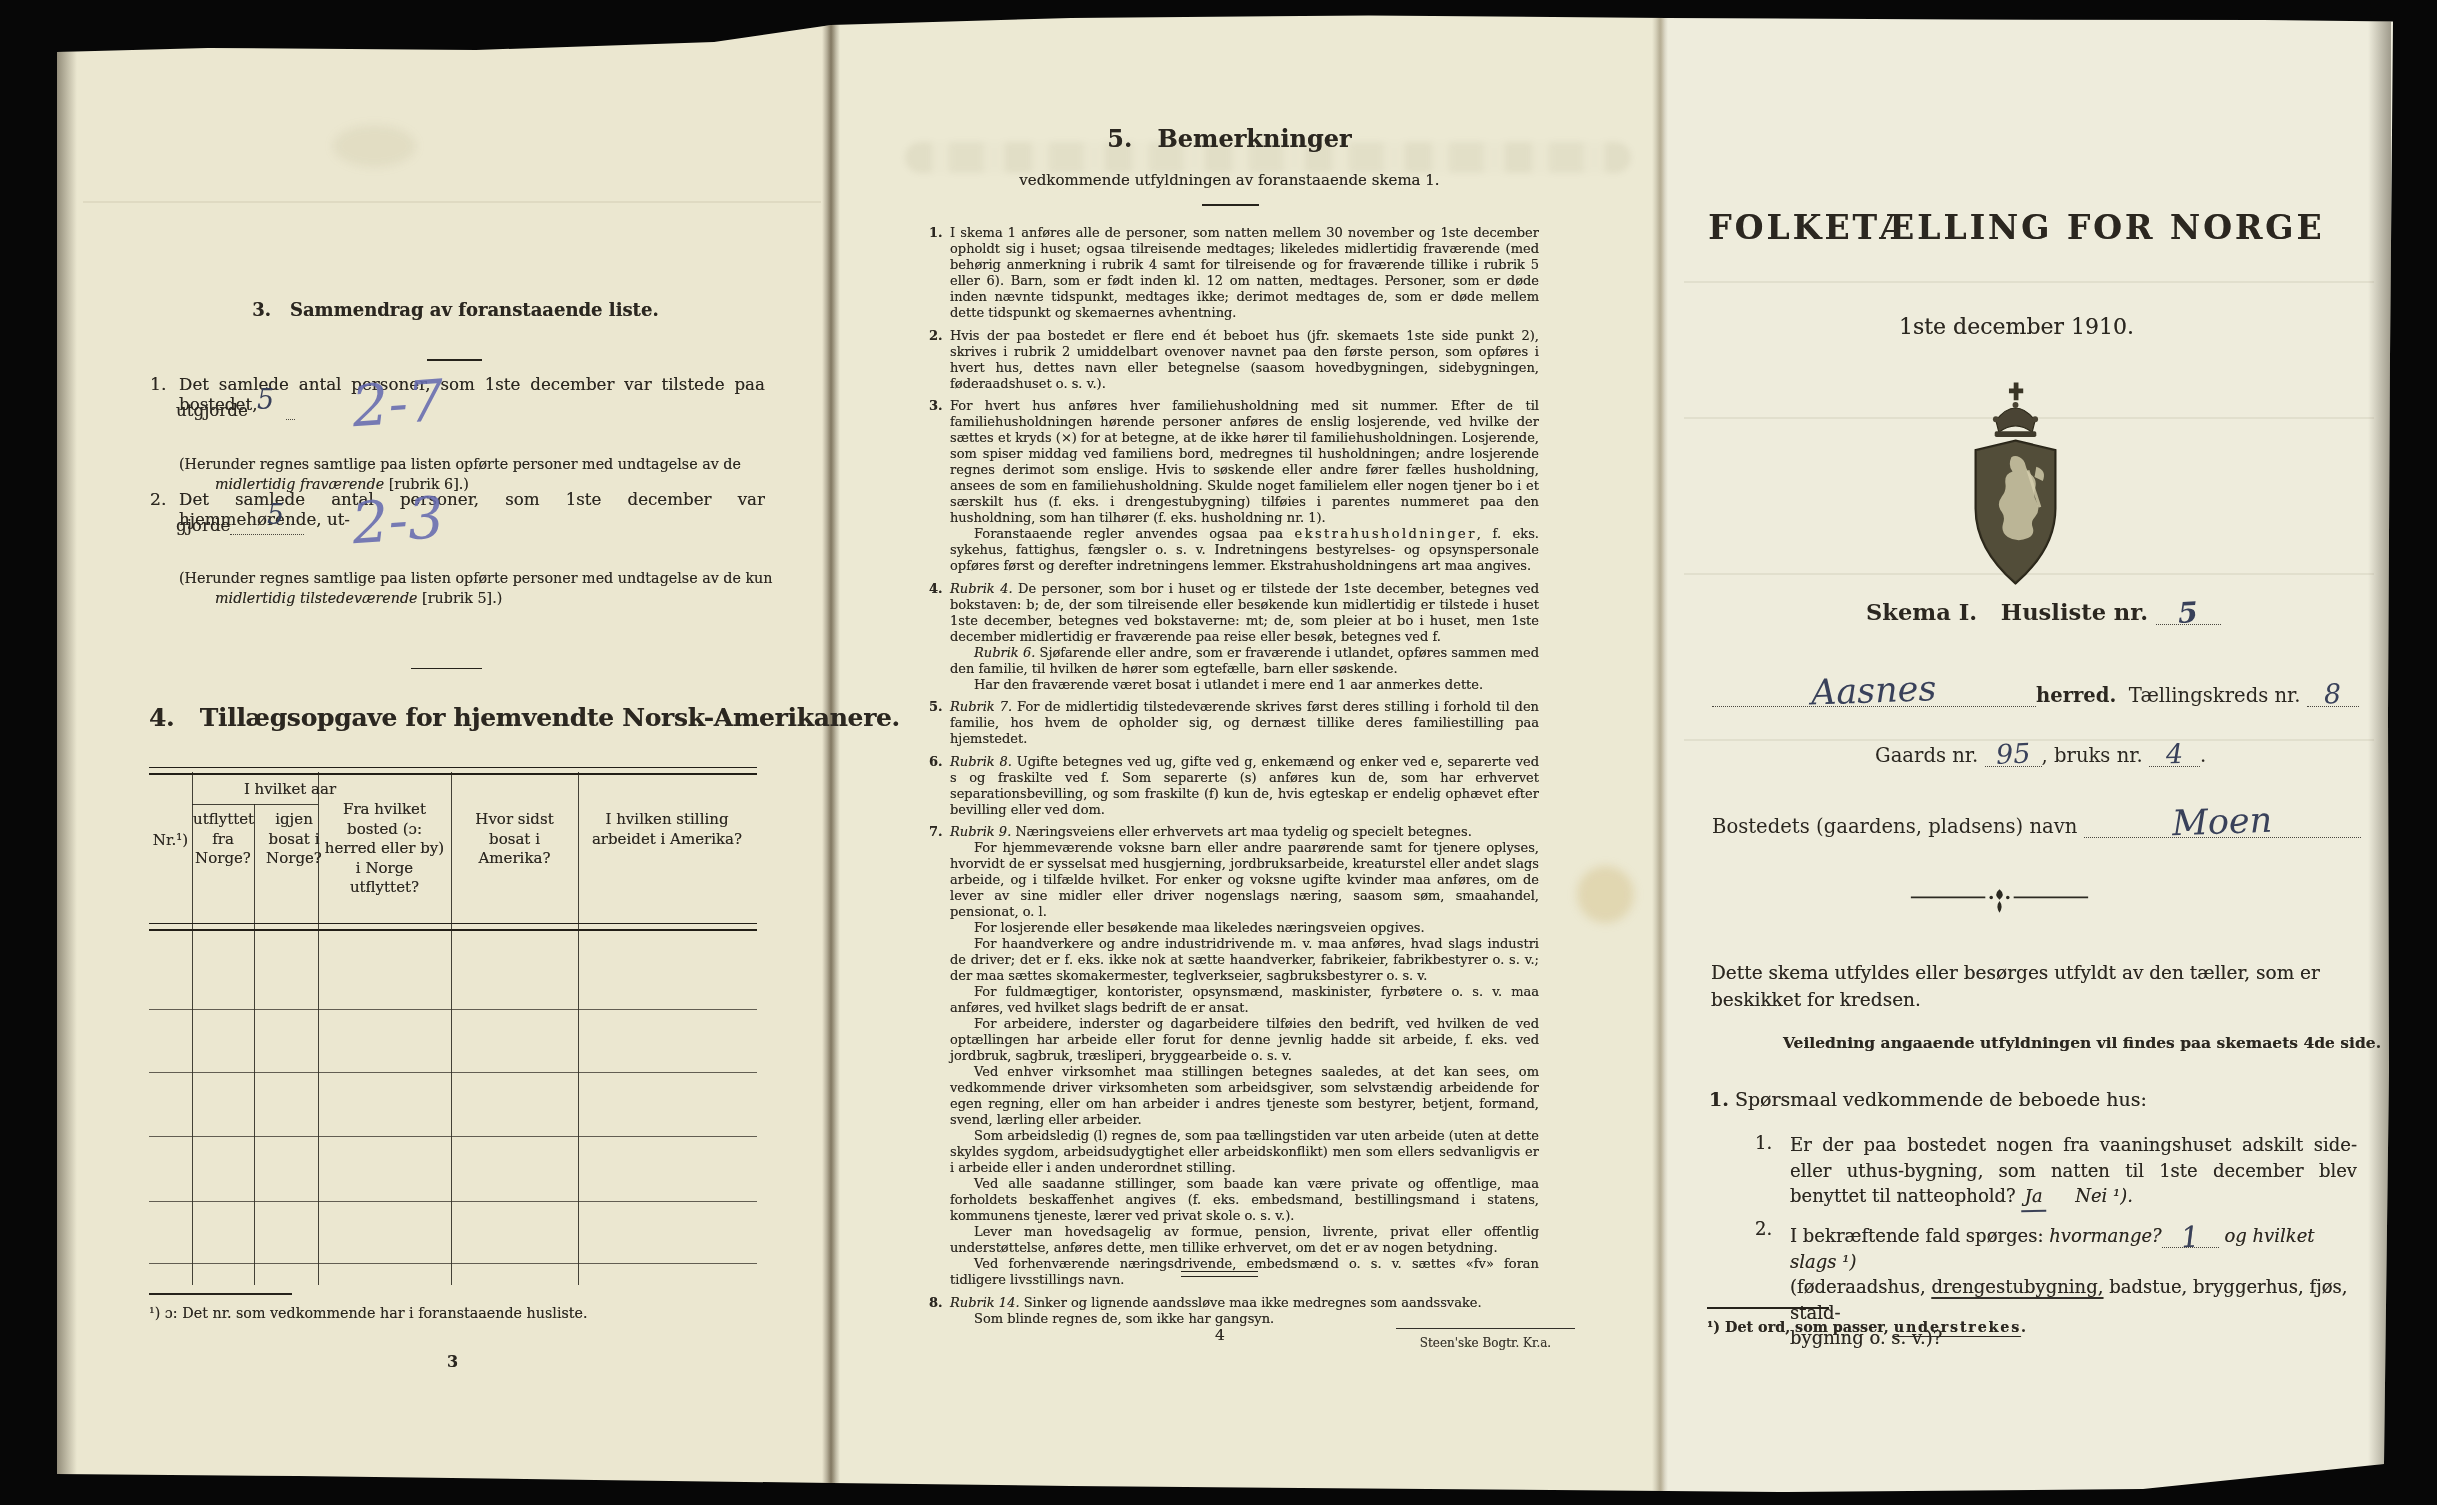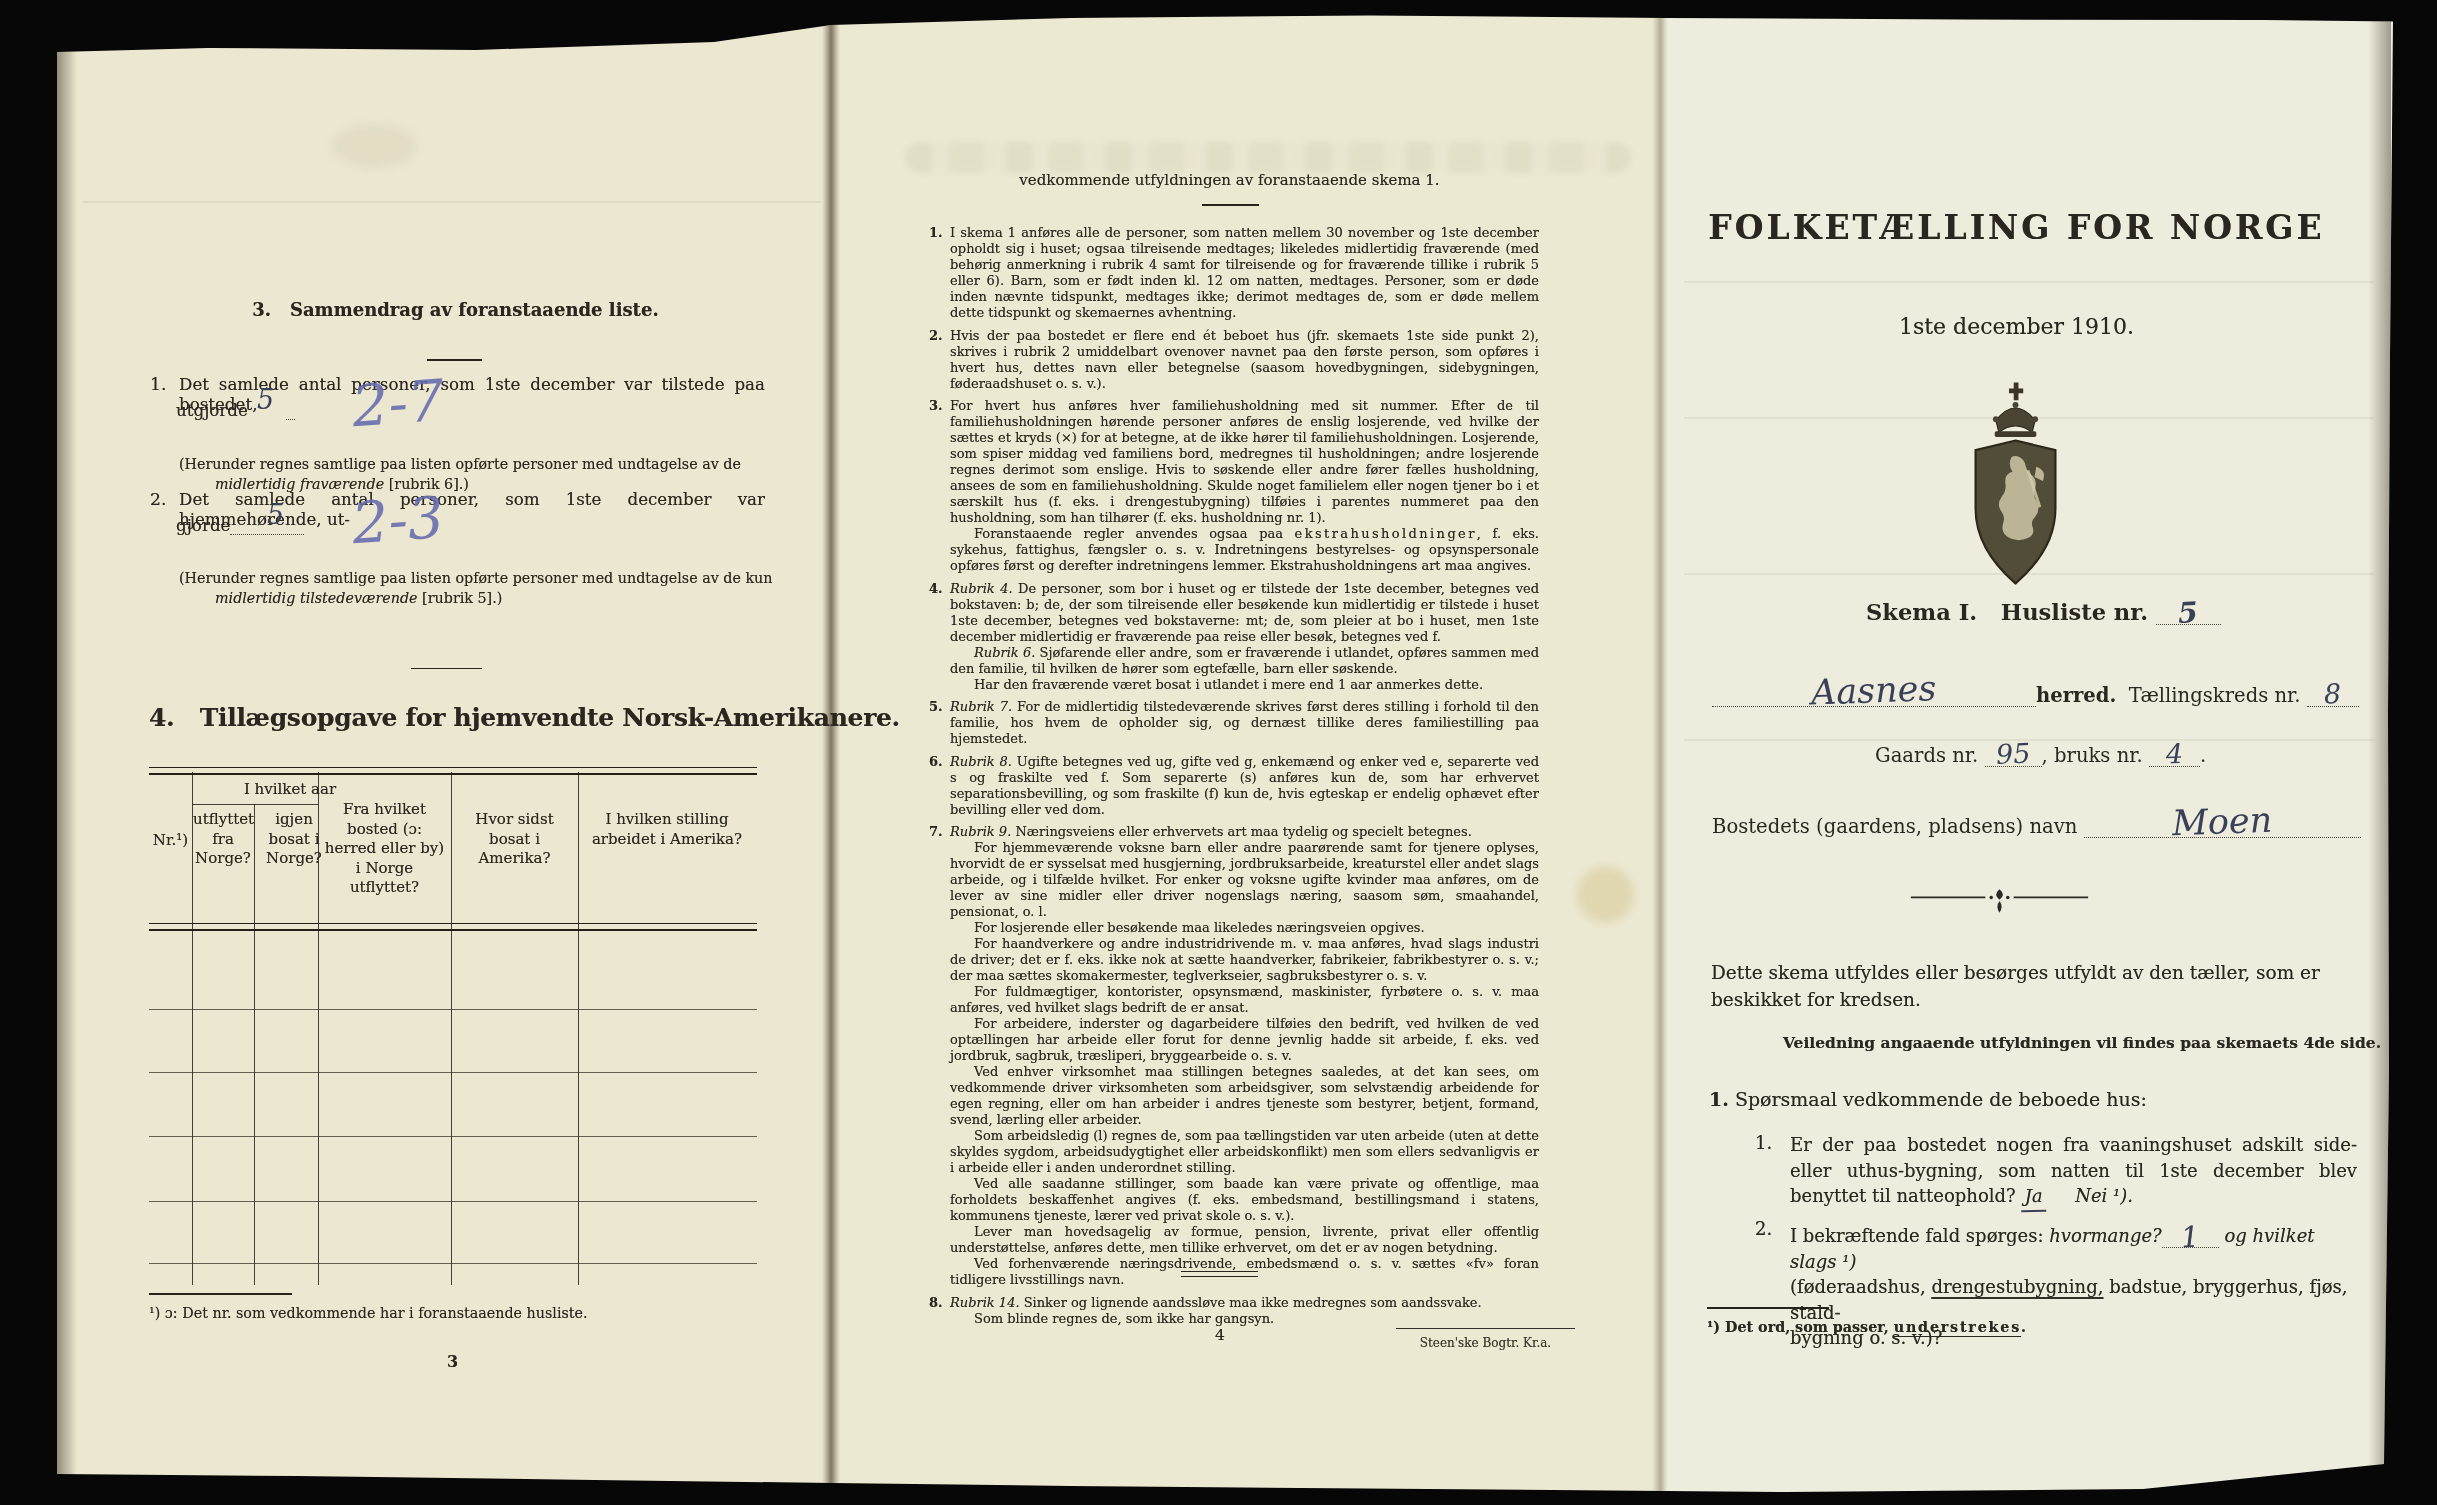--- a/index.html
+++ b/index.html
@@ -145,20 +145,24 @@
       <div class="rln" style="top:242px;"></div>
       <div class="rln" style="top:305px;"></div>
       <div class="rln" style="top:369px;"></div>
       <div class="rln" style="top:434px;"></div>
       <div class="rln" style="top:496px;"></div>
     </div>
     <div id="tfoot-rule" class="abs"></div>
     <div id="l-foot" class="abs print">¹) ɔ: Det nr. som vedkommende har i foranstaaende husliste.</div>
     <div id="l-page" class="abs print">3</div>
 
+    <div id="m-h5" class="abs print">
+      <span>5.</span>&nbsp;&nbsp;
+      <span>Bemerkninger</span>
+    </div>
     <div id="m-sub" class="abs print">vedkommende utfyldningen av foranstaaende skema 1.</div>
     <div id="m-div" class="abs shortrule"></div>
 
     <div id="remarks" class="abs print">
       <div class="remark">
         <span class="rnum">1.</span>
         <p>I skema 1 anføres alle de personer, som natten mellem 30 november og 1ste december opholdt sig i huset; ogsaa tilreisende medtages; likeledes midlertidig fraværende (med behørig anmerkning i rubrik 4 samt for tilreisende og for fraværende tillike i rubrik 5 eller 6).  Barn, som er født inden kl. 12 om natten, medtages.  Personer, som er døde inden nævnte tidspunkt, medtages ikke; derimot medtages de, som er døde mellem dette tidspunkt og skemaernes avhentning.</p>
       </div>
       <div class="remark">
         <span class="rnum">2.</span>

